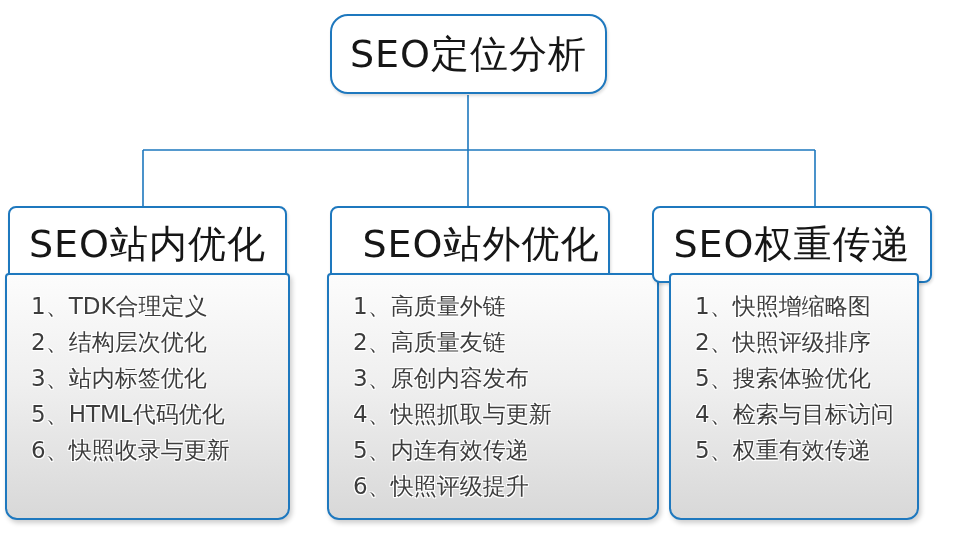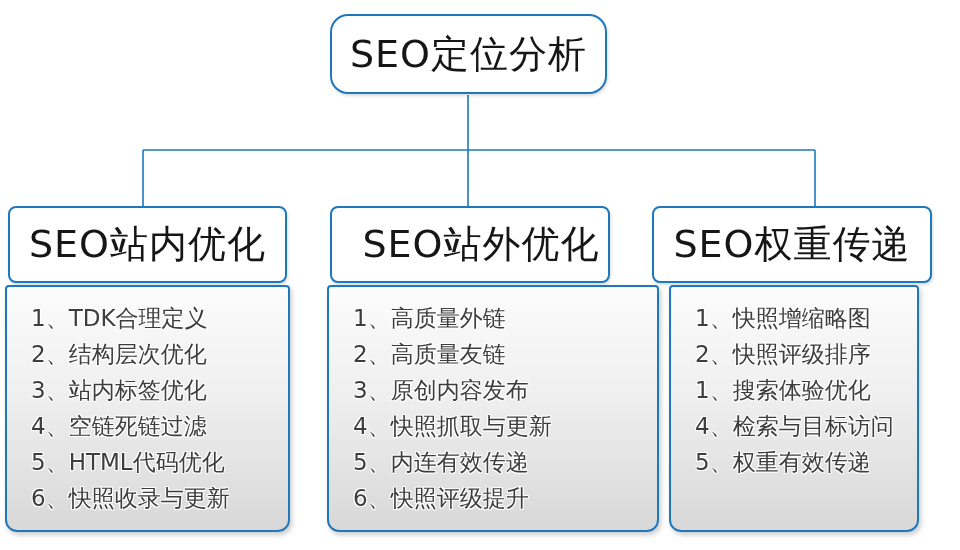--- a/index.html
+++ b/index.html
@@ -18,21 +18,21 @@
   }
   .col-header{
     position:absolute;top:206px;height:77px;
     background:#ffffff;border:2px solid #1E78BE;border-radius:8px;
     display:flex;align-items:center;justify-content:center;
     font-size:38px;color:#161616;letter-spacing:1px;
     box-shadow:1px 2px 3px rgba(0,0,0,0.14);
     box-sizing:border-box;
   }
   .col-body{
-    position:absolute;top:285px;height:247px;
+    position:absolute;top:273px;height:247px;
     border:2px solid #1E78BE;border-radius:4px 4px 12px 12px;
     background:linear-gradient(180deg,#FCFCFC 0%,#EFEFEF 45%,#D8D8D8 100%);
     box-shadow:2px 3px 5px rgba(0,0,0,0.20);
     box-sizing:border-box;
     padding:13px 12px 0 24px;
   }
   .list-item{
     font-size:23px;line-height:36px;color:#3D3D3D;white-space:nowrap;
     text-shadow:1px 1px 0 #ffffff,-1px -1px 0 #ffffff,1px -1px 0 #ffffff,-1px 1px 0 #ffffff,0 1px 1px #ffffff;
   }
@@ -56,21 +56,20 @@
     <span>SEO定位分析</span>
   </div>
 
   <div class="col-header hdr-1">
     <span>SEO站内优化</span>
   </div>
   <div class="col-body body-1">
     <div class="list-item">1、TDK合理定义</div>
     <div class="list-item">2、结构层次优化</div>
     <div class="list-item">3、站内标签优化</div>
-    <div class="list-item">4、空链死链过滤</div>
     <div class="list-item">5、HTML代码优化</div>
     <div class="list-item">6、快照收录与更新</div>
   </div>
 
   <div class="col-header hdr-2">
     <span>SEO站外优化</span>
   </div>
   <div class="col-body body-2">
     <div class="list-item">1、高质量外链</div>
     <div class="list-item">2、高质量友链</div>
@@ -79,18 +78,18 @@
     <div class="list-item">5、内连有效传递</div>
     <div class="list-item">6、快照评级提升</div>
   </div>
 
   <div class="col-header hdr-3">
     <span>SEO权重传递</span>
   </div>
   <div class="col-body body-3">
     <div class="list-item">1、快照增缩略图</div>
     <div class="list-item">2、快照评级排序</div>
-    <div class="list-item">1、搜索体验优化</div>
+    <div class="list-item">5、搜索体验优化</div>
     <div class="list-item">4、检索与目标访问</div>
     <div class="list-item">5、权重有效传递</div>
   </div>
 
 </div>
 
 </body></html>

